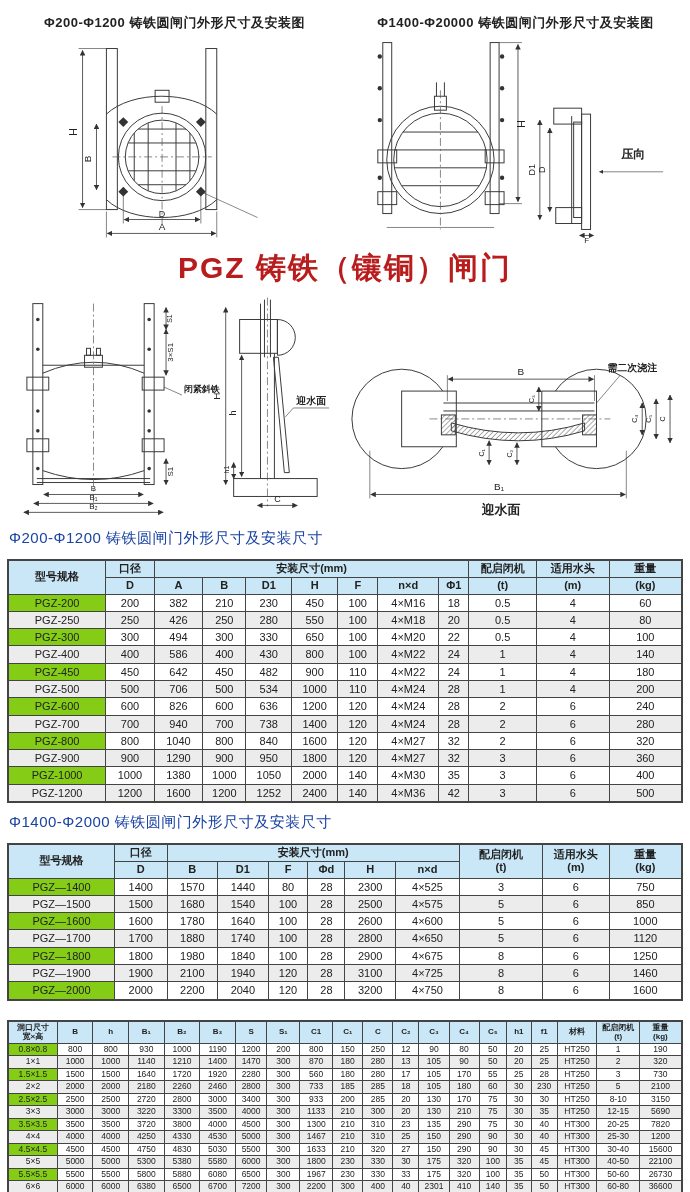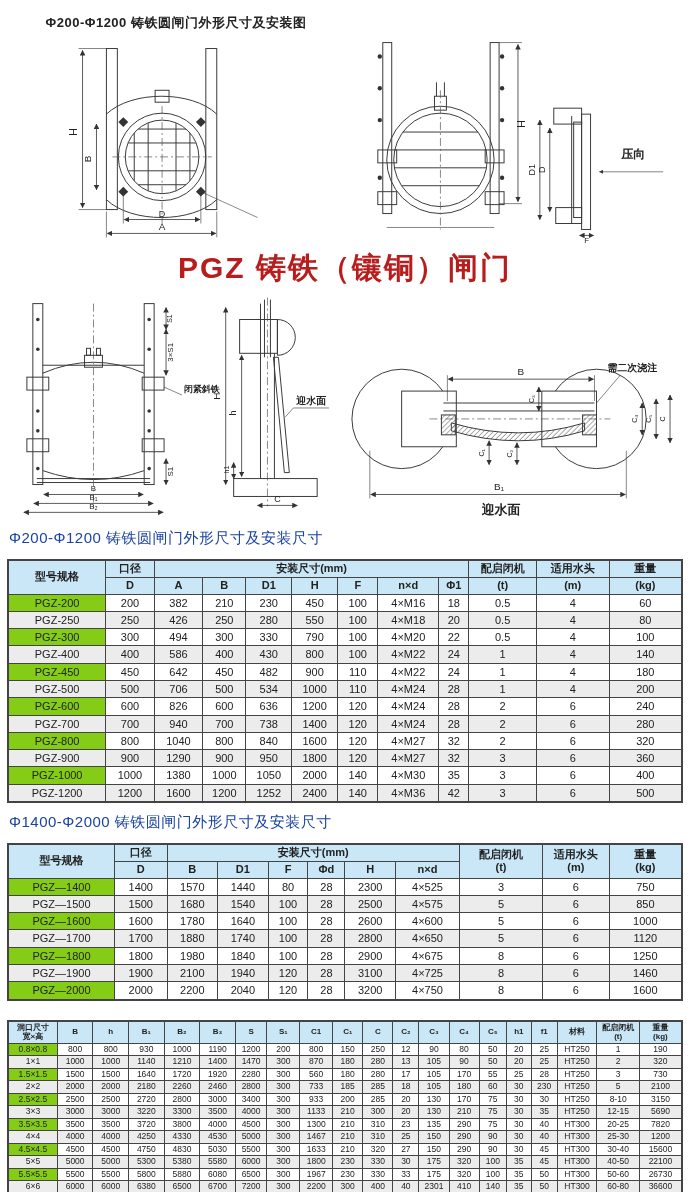--- a/index.html
+++ b/index.html
@@ -41,20 +41,21 @@
       <pattern id="rubble" width="9" height="9" patternUnits="userSpaceOnUse">
         <path d="M0,9 L9,0" stroke="#777" stroke-width="0.7"></path>
         <circle cx="2.5" cy="2.5" r="1" fill="#777"></circle>
         <circle cx="6.5" cy="6" r="1" fill="#777"></circle>
       </pattern>
     </defs>
   </svg>
 
   <div class="top-titles">
     <div class="top-title">Φ200-Φ1200 铸铁圆闸门外形尺寸及安装图</div>
+    <div class="top-title">Φ1400-Φ20000 铸铁圆闸门外形尺寸及安装图</div>
   </div>
 
   <div class="draw-row">
 
     <svg width="340" height="212" viewBox="0 0 340 212">
       <g class="ln">
         <rect x="100" y="16" width="11" height="162"></rect>
         <rect x="200" y="16" width="11" height="162"></rect>
         <path d="M100,82 C125,58 186,58 211,82"></path>
         <path d="M100,168 C125,192 186,192 211,168"></path>
@@ -341,21 +342,21 @@
           <td>0.5</td>
           <td>4</td>
           <td>80</td>
         </tr>
         <tr>
           <td class="rowlabel">PGZ-300</td>
           <td>300</td>
           <td>494</td>
           <td>300</td>
           <td>330</td>
-          <td>790</td>
+          <td>650</td>
           <td>100</td>
           <td>4×M20</td>
           <td>22</td>
           <td>0.5</td>
           <td>4</td>
           <td>100</td>
         </tr>
         <tr>
           <td class="rowlabel">PGZ-400</td>
           <td>400</td>

